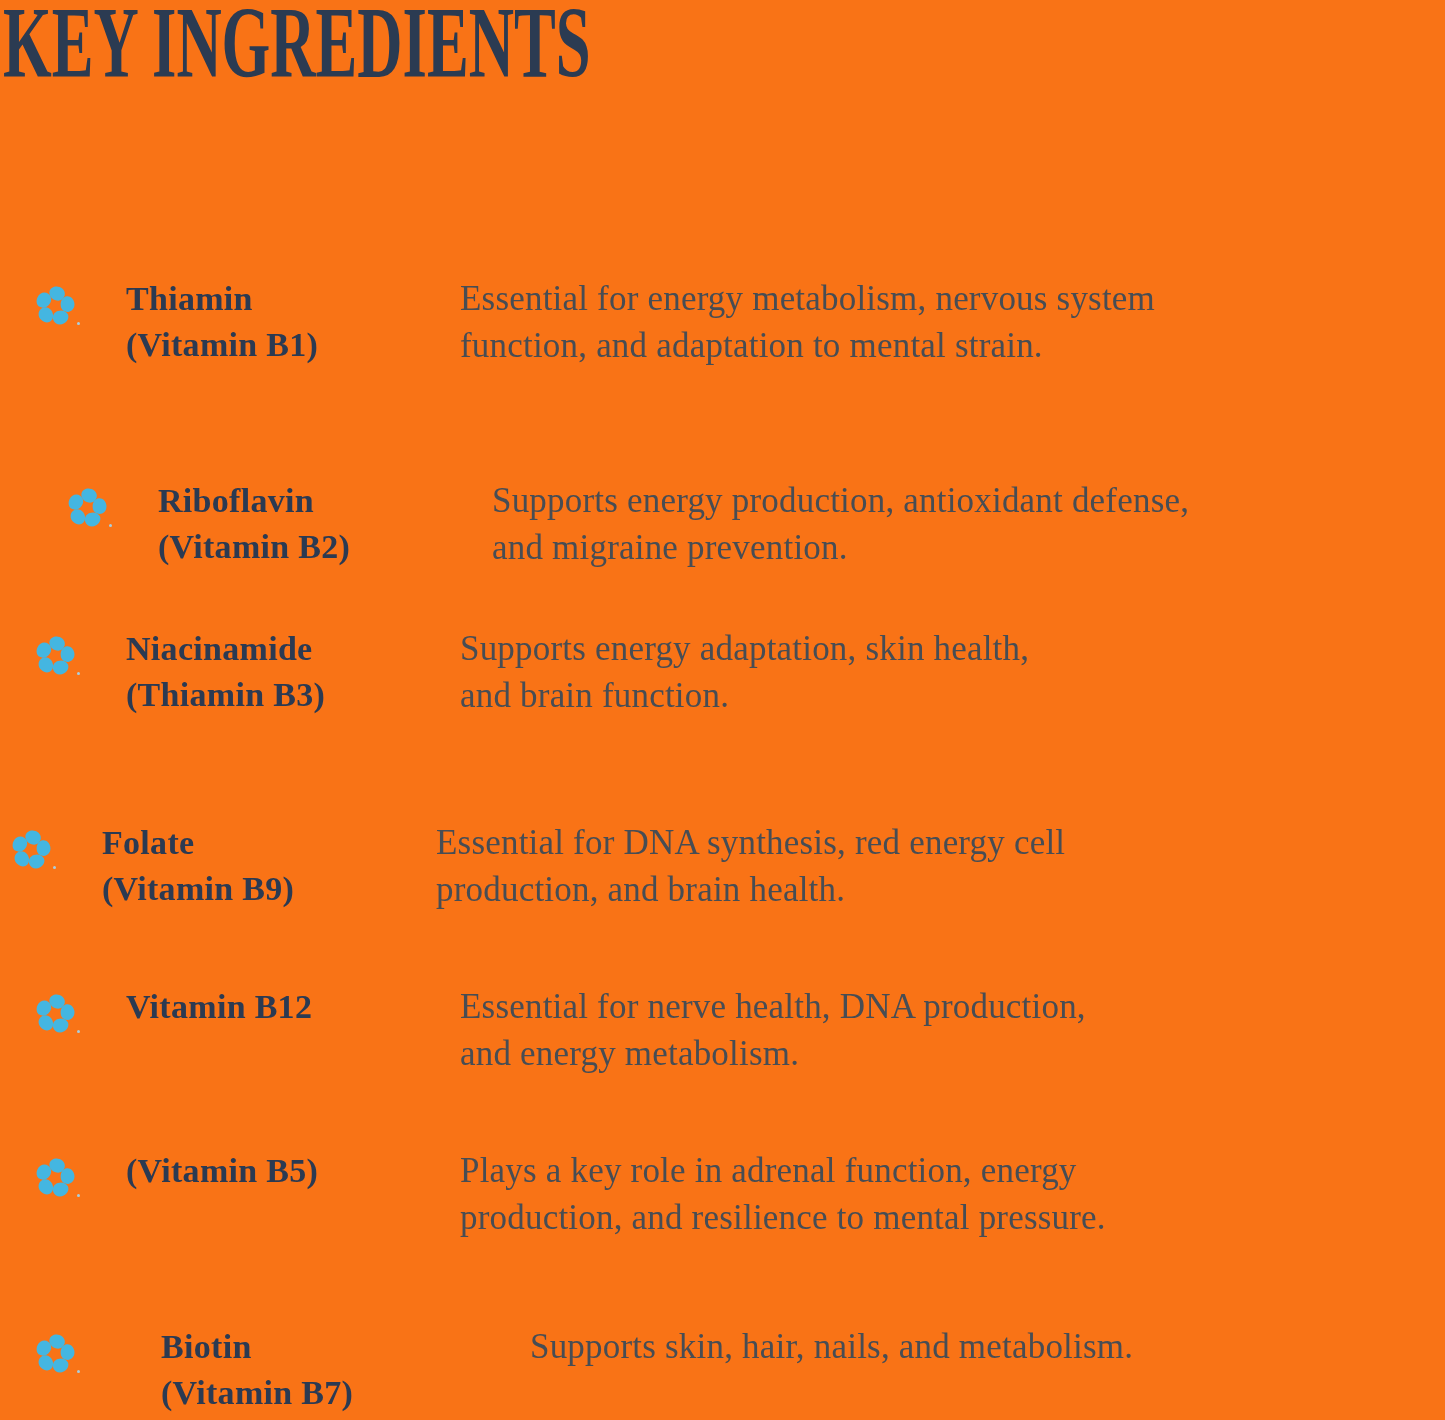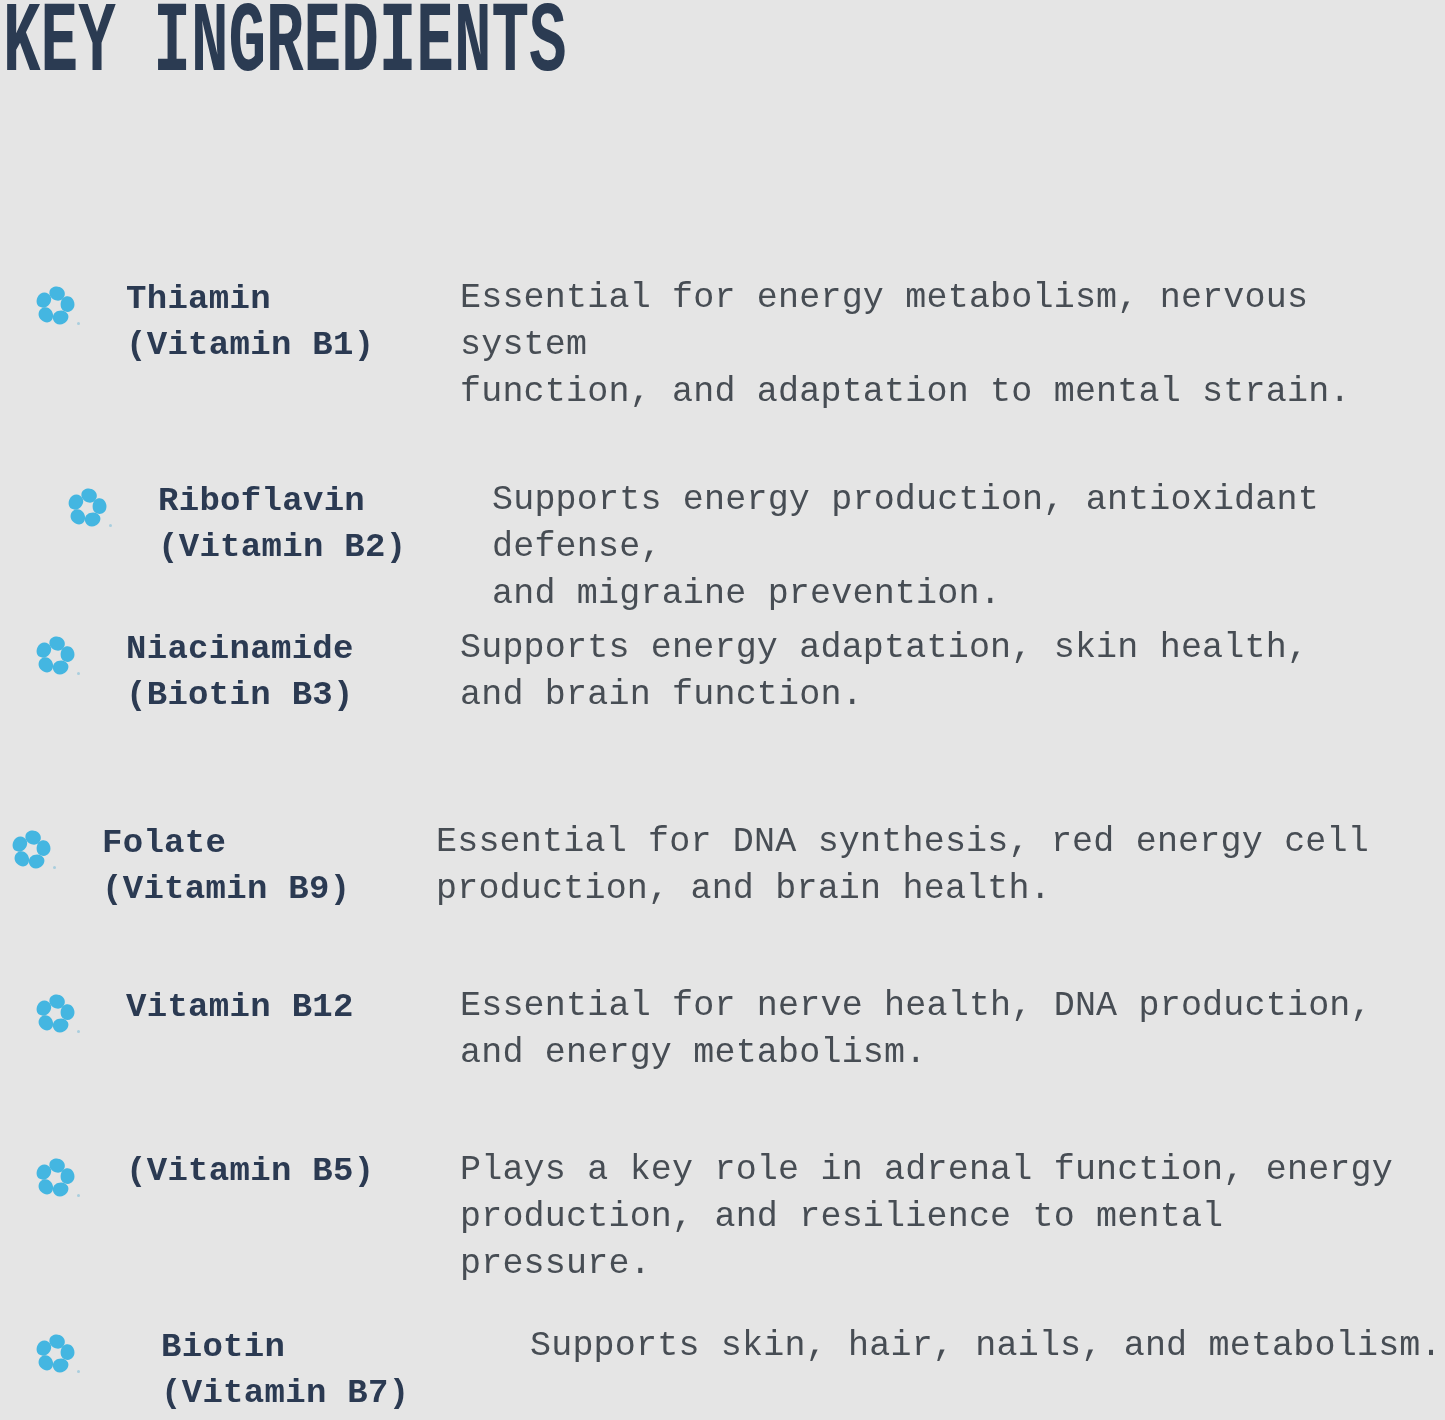--- a/index.html
+++ b/index.html
@@ -1,23 +1,23 @@
 <!DOCTYPE html>
 <html><head>
 <meta charset="utf-8">
 <style>
   * { margin: 0; padding: 0; box-sizing: border-box; }
   html, body { background: #ffffff; }
   .canvas {
     position: relative;
     width: 1445px;
     height: 1420px;
-    background: #e5e5e5;
+    background: #f97316;
     overflow: hidden;
-    font-family: Liberation Mono, monospace;
+    font-family: Liberation Serif, serif;
   }
   .page-title {
     position: absolute;
     top: -6px;
     left: 3px;
     font-size: 101px;
     font-weight: 800;
     line-height: 98px;
     letter-spacing: 0px;
     color: #2b3b52;
@@ -138,21 +138,21 @@
 
   <div class="row r2">
     <div class="icon-cell">
       <svg viewBox="-20 -20 40 40">
           <use href="#flower"></use>
         </svg>
       <span class="tm-dot"></span>
     </div>
     <div class="name-cell">
       <span>Niacinamide</span>
-      <span class="sub">(Biotin B3)</span>
+      <span class="sub">(Thiamin B3)</span>
     </div>
     <div class="desc-cell">
       <span class="line">Supports energy adaptation, skin health,</span>
       <span class="line">and brain function.</span>
     </div>
   </div>
 
   <div class="row r3">
     <div class="icon-cell">
       <svg viewBox="-20 -20 40 40">

